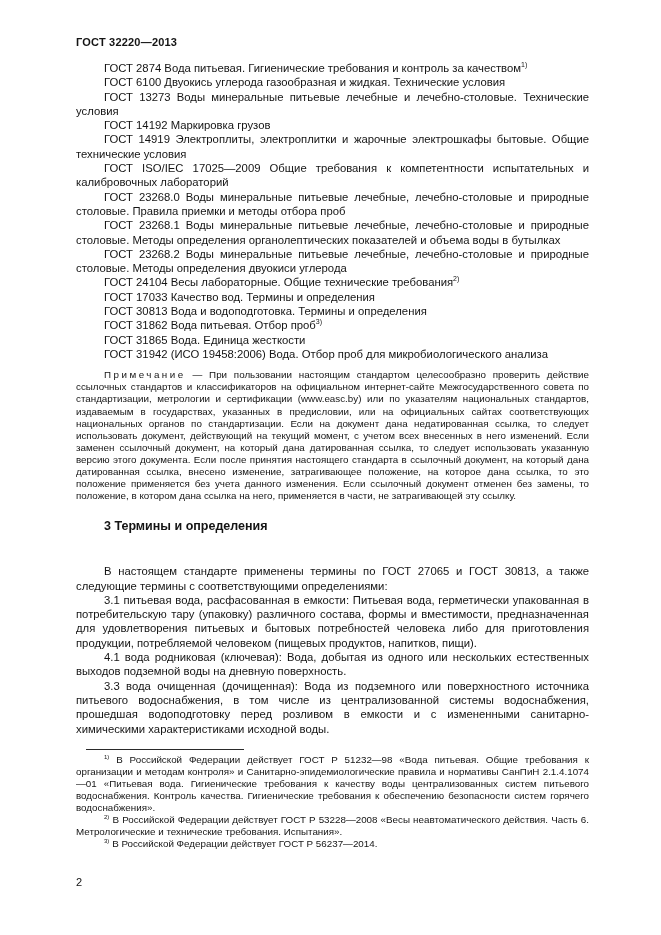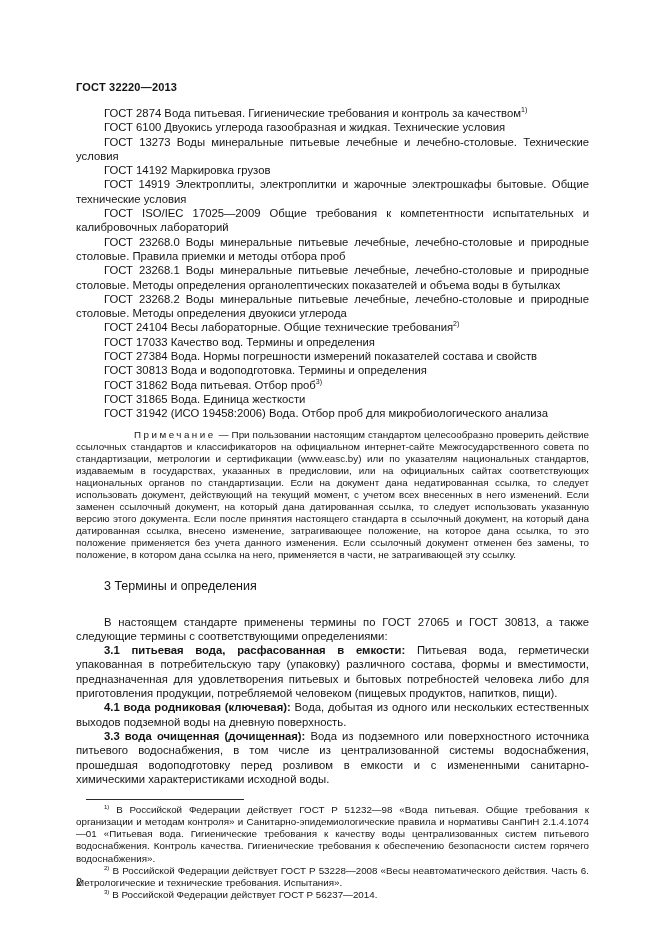--- a/index.html
+++ b/index.html
@@ -5,21 +5,21 @@
   * { margin: 0; padding: 0; box-sizing: border-box; }
   html, body { background: #e8e8e8; }
   body { font-family: "Liberation Sans", sans-serif; }
   .page {
     position: relative;
     width: 661px;
     height: 935px;
     margin: 0 auto;
     background: #ffffff;
     color: #141414;
-    padding: 81px 72px 0 76px;
+    padding: 36px 72px 0 76px;
     overflow: hidden;
   }
   .doc-header {
     font-size: 11px;
     font-weight: bold;
     margin-bottom: 13px;
     letter-spacing: 0.2px;
   }
   .body-p {
     font-size: 11.3px;
@@ -32,29 +32,29 @@
     line-height: 0;
     vertical-align: super;
   }
   .note {
     margin-top: 8px;
     font-size: 9.8px;
     line-height: 12.1px;
     text-align: justify;
     text-indent: 28px;
   }
-  .note-label { letter-spacing: 2.5px; margin-left: 30px; }
+  .note-label { letter-spacing: 2.5px; }
   .section-heading {
     margin-top: 17px;
-    margin-bottom: 22px;
+    margin-bottom: 31px;
     margin-left: 28px;
     font-size: 12.5px;
-    font-weight: normal;
+    font-weight: bold;
   }
-  .term b { font-weight: bold; }
+  .term b { font-weight: normal; }
   .footnote-rule {
     margin-top: 13px;
     margin-left: 10px;
     width: 158px;
     height: 0;
     border-top: 1px solid #2a2a2a;
   }
   .footnotes { margin-top: 4px; }
   .footnote {
     font-size: 9.8px;
@@ -81,21 +81,20 @@
     <p class="body-p"><span>ГОСТ 6100 Двуокись углерода газообразная и жидкая. Технические условия</span></p>
     <p class="body-p"><span>ГОСТ 13273 Воды минеральные питьевые лечебные и лечебно-столовые. Технические условия</span></p>
     <p class="body-p"><span>ГОСТ 14192 Маркировка грузов</span></p>
     <p class="body-p"><span>ГОСТ 14919 Электроплиты, электроплитки и жарочные электрошкафы бытовые. Общие технические условия</span></p>
     <p class="body-p"><span>ГОСТ ISO/IEC 17025—2009 Общие требования к компетентности испытательных и калибровочных лабораторий</span></p>
     <p class="body-p"><span>ГОСТ 23268.0 Воды минеральные питьевые лечебные, лечебно-столовые и природные столовые. Правила приемки и методы отбора проб</span></p>
     <p class="body-p"><span>ГОСТ 23268.1 Воды минеральные питьевые лечебные, лечебно-столовые и природные столовые. Методы определения органолептических показателей и объема воды в бутылках</span></p>
     <p class="body-p"><span>ГОСТ 23268.2 Воды минеральные питьевые лечебные, лечебно-столовые и природные столовые. Методы определения двуокиси углерода</span></p>
     <p class="body-p"><span>ГОСТ 24104 Весы лабораторные. Общие технические требования</span><sup class="fn-ref">2)</sup></p>
     <p class="body-p"><span>ГОСТ 17033 Качество вод. Термины и определения</span></p>
-    <p class="body-p"><span>ГОСТ 27384 Вода. Нормы погрешности измерений показателей состава и свойств</span></p>
     <p class="body-p"><span>ГОСТ 30813 Вода и водоподготовка. Термины и определения</span></p>
     <p class="body-p"><span>ГОСТ 31862 Вода питьевая. Отбор проб</span><sup class="fn-ref">3)</sup></p>
     <p class="body-p"><span>ГОСТ 31865 Вода. Единица жесткости</span></p>
     <p class="body-p"><span>ГОСТ 31942 (ИСО 19458:2006) Вода. Отбор проб для микробиологического анализа</span></p>
   </div>
 
   <p class="note"><span class="note-label">Примечание</span> <span>— При пользовании настоящим стандартом целесообразно проверить действие ссылочных стандартов и классификаторов на официальном интернет-сайте Межгосударственного совета по стандартизации, метрологии и сертификации (www.easc.by) или по указателям национальных стандартов, издаваемым в государствах, указанных в предисловии, или на официальных сайтах соответствующих национальных органов по стандартизации. Если на документ дана недатированная ссылка, то следует использовать документ, действующий на текущий момент, с учетом всех внесенных в него изменений. Если заменен ссылочный документ, на который дана датированная ссылка, то следует использовать указанную версию этого документа. Если после принятия настоящего стандарта в ссылочный документ, на который дана датированная ссылка, внесено изменение, затрагивающее положение, на которое дана ссылка, то это положение применяется без учета данного изменения. Если ссылочный документ отменен без замены, то положение, в котором дана ссылка на него, применяется в части, не затрагивающей эту ссылку.</span></p>
 
   <h2 class="section-heading">3 Термины и определения</h2>
 

